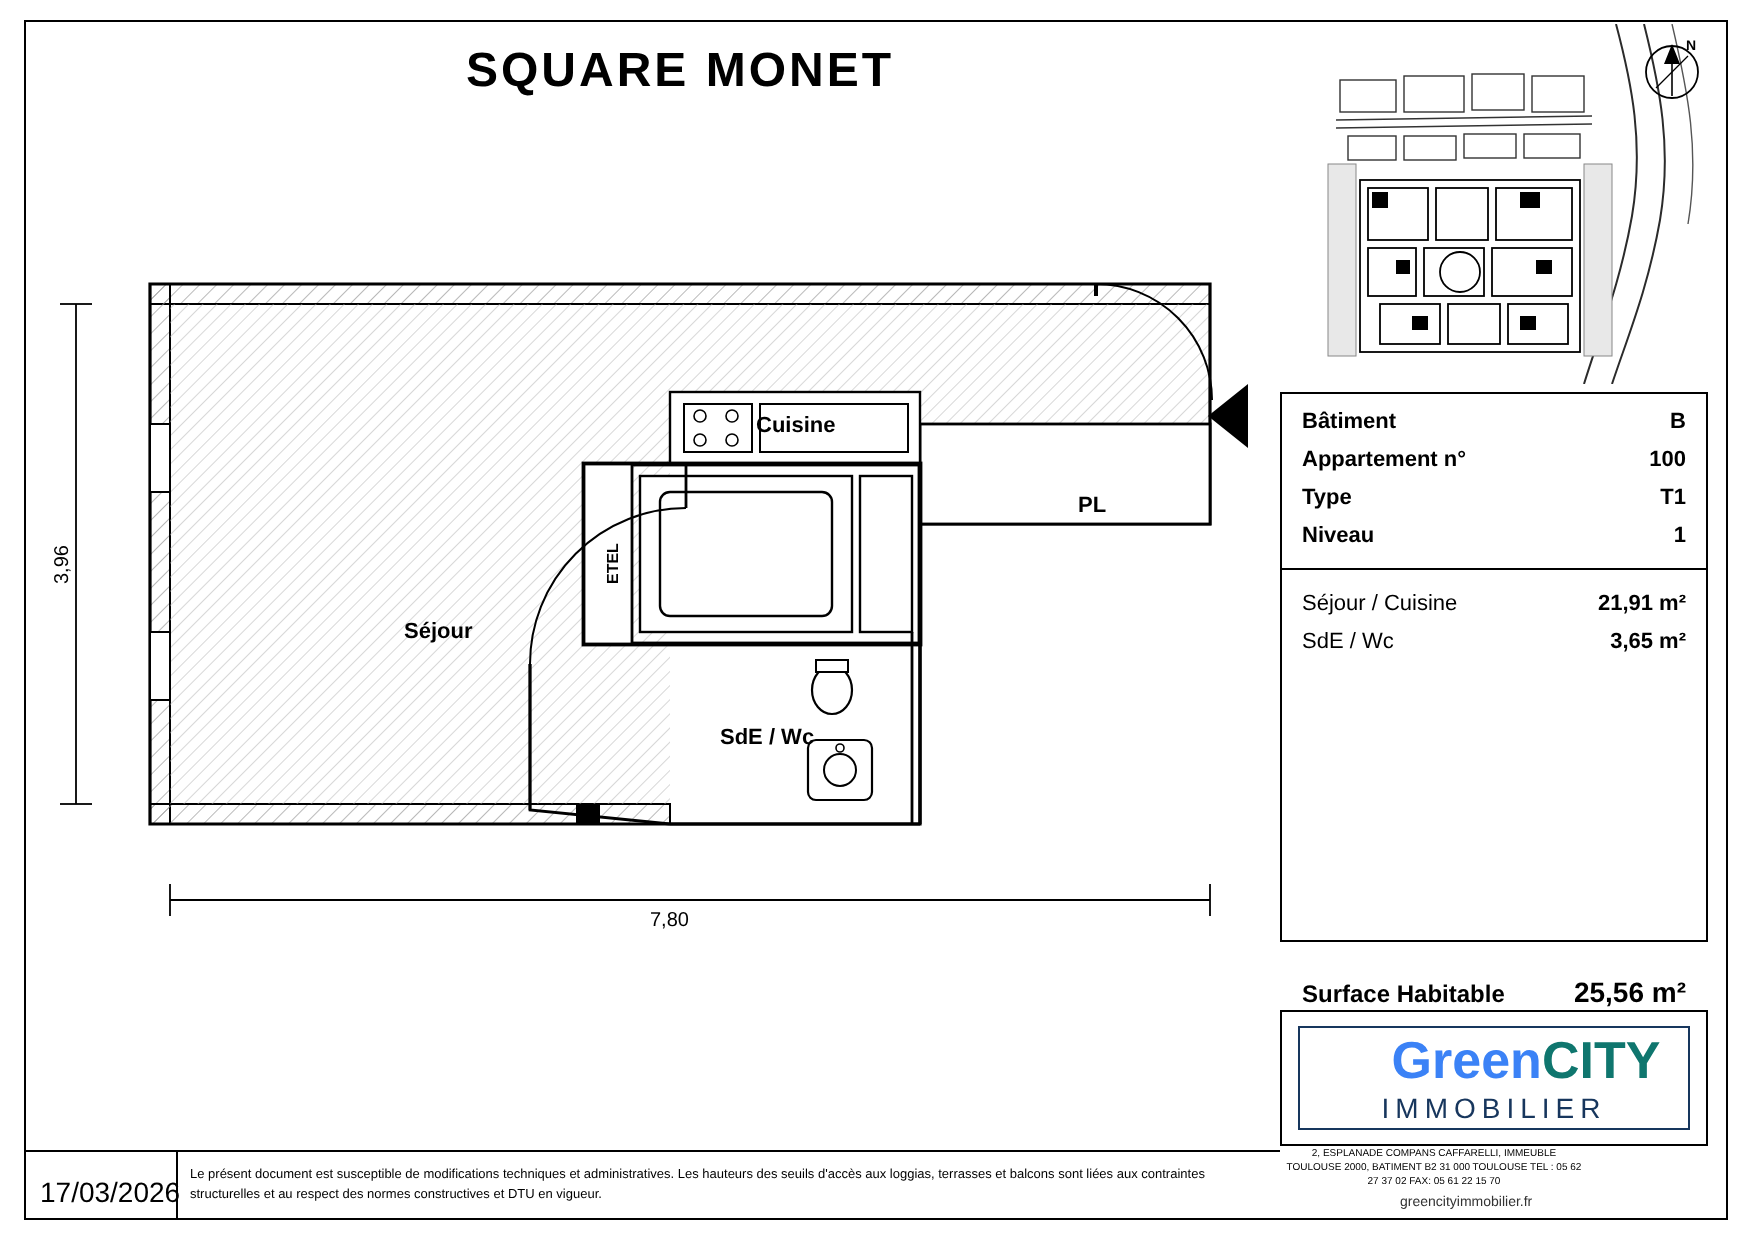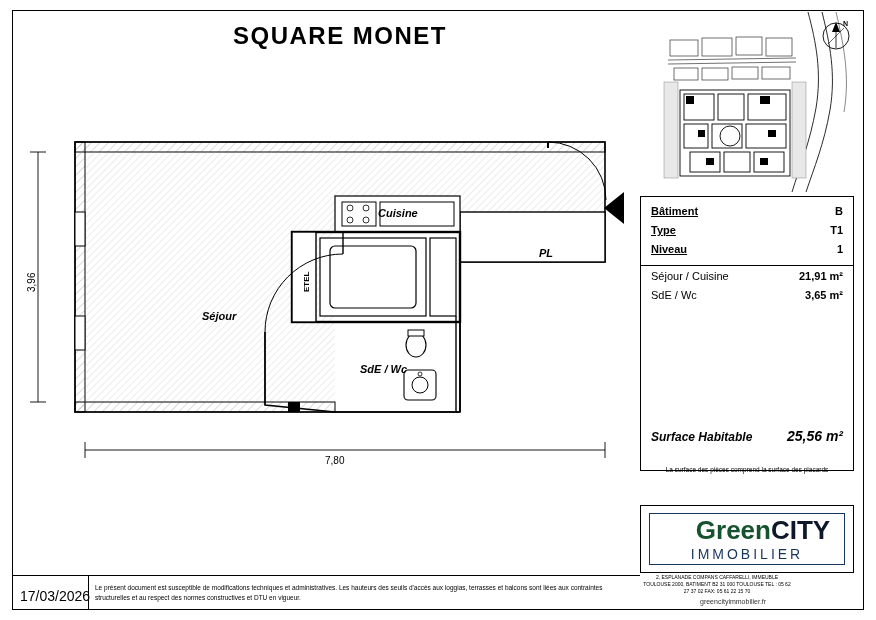--- a/index.html
+++ b/index.html
@@ -47,21 +47,20 @@
     top: 120px;
     width: 610px;
     height: 360px;
   }
 
   .room-label {
     position: absolute;
     font-size: 11px;
     font-weight: bold;
     white-space: nowrap;
-    font-style: italic;
   }
   .vert-label {
     position: absolute;
     font-size: 8px;
     font-weight: bold;
     transform: rotate(-90deg);
     transform-origin: left top;
     white-space: nowrap;
   }
   .dim-label {
@@ -88,42 +87,41 @@
   .info-row {
     display: flex;
     justify-content: space-between;
     align-items: baseline;
     padding: 0 10px;
     height: 19px;
     font-size: 11px;
   }
   .info-row .k { }
   .info-row .v { font-weight: bold; }
-  .info-row.bold .k { font-weight: bold; text-decoration: underline; }
+  .info-row.bold .k { font-weight: bold; }
   .info-sep {
     border-bottom: 1px solid #000;
     margin: 3px 0 4px 0;
   }
-  .info-row.area { font-size: 11px; }
+  .info-row.area { font-size: 11px; align-items: flex-end; }
   .info-row.area .k { font-weight: normal; }
   .info-row.area .v {
     font-weight: bold;
     min-width: 60px;
     text-align: right;
   }
   .habit-row {
     display: flex;
     justify-content: space-between;
     align-items: baseline;
     padding: 0 10px;
     font-size: 12px;
     font-weight: bold;
-    font-style: italic;
-  }
-  .habit-row .v { font-size: 14px; }
+  }
+  .habit-row .v { font-size: 14px; margin-top: 41px; }
   .note-line {
     text-align: center;
     font-size: 6.5px;
     padding: 0 6px;
   }
 
   .architect-box {
     position: absolute;
     left: 640px;
     top: 471px;
@@ -163,22 +161,22 @@
     align-items: center;
     justify-content: center;
     background: #fff;
   }
   .logo-main {
     font-size: 26px;
     font-weight: bold;
     letter-spacing: 0px;
     line-height: 1;
   }
-  .logo-green { color: #14532d; margin-left: 32px; }
-  .logo-city { color: #0f172a; }
+  .logo-green { color: #3b82f6; margin-left: 32px; }
+  .logo-city { color: #0f766e; }
   .logo-sub {
     font-size: 14px;
     letter-spacing: 3px;
     color: #17365d;
     margin-top: 3px;
   }
   .logo-addr {
     position: absolute;
     left: 642px;
     top: 574px;
@@ -393,20 +391,24 @@
   </div>
 
   <div class="info-box">
     <div style="height:8px;"></div>
 
     <div class="info-row bold">
       <span class="k">Bâtiment</span>
       <span class="v">B</span>
     </div>
     <div class="info-row bold">
+      <span class="k">Appartement n°</span>
+      <span class="v">100</span>
+    </div>
+    <div class="info-row bold">
       <span class="k">Type</span>
       <span class="v">T1</span>
     </div>
     <div class="info-row bold">
       <span class="k">Niveau</span>
       <span class="v">1</span>
     </div>
 
     <div class="info-sep"></div>
 

